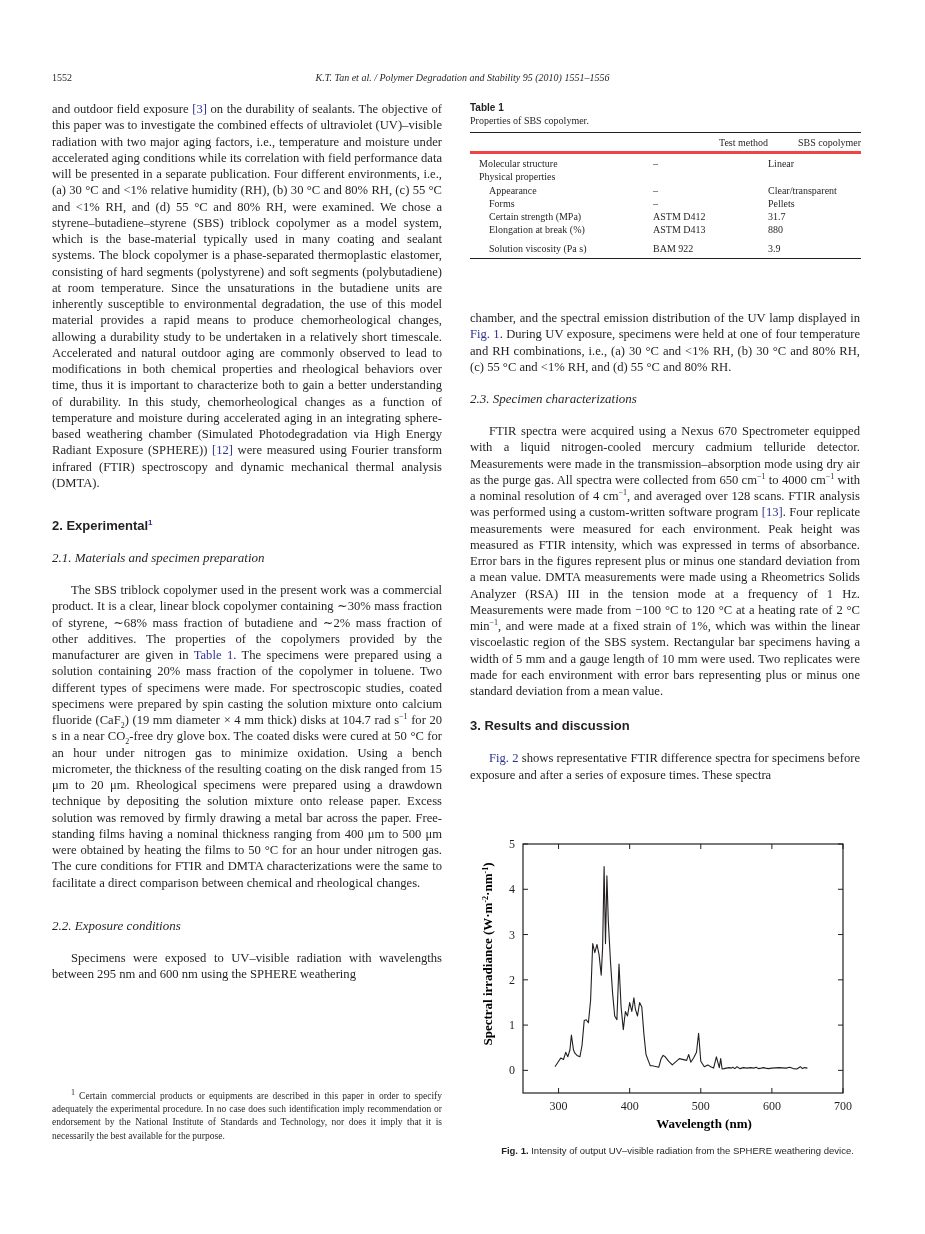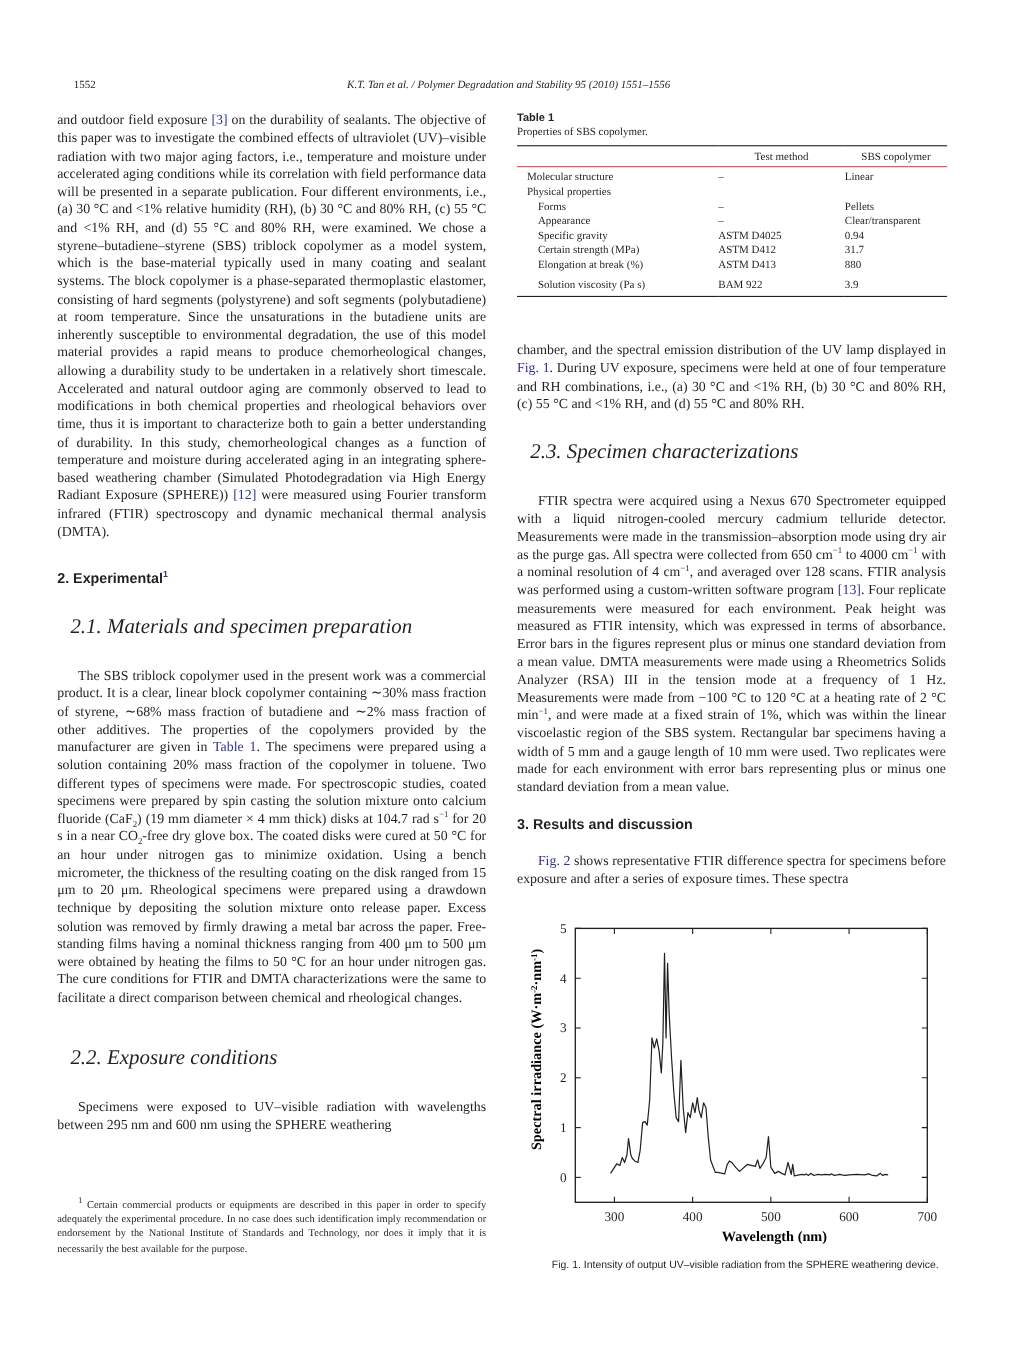--- a/index.html
+++ b/index.html
@@ -1,49 +1,49 @@
 <!DOCTYPE html>
 <html><head>
 <meta charset="utf-8">
 <style>
   html, body { margin: 0; padding: 0; background: #ffffff; }
   body { width: 925px; height: 1234px; position: relative; overflow: hidden;
          font-family: "Liberation Serif", "DejaVu Serif", serif; color: #231f20; }
   .hdr { position: absolute; top: 72px; left: 0; width: 925px; height: 14px; font-size: 10px; }
-  .hdr .pg { position: absolute; left: 67px; top: 0; }
+  .hdr .pg { position: absolute; left: 52px; top: 0; }
   .hdr .jr { position: absolute; left: 0; width: 925px; text-align: center; top: 0; font-style: italic; }
   .col { position: absolute; font-size: 12.6px; line-height: 16.25px; text-align: justify; }
   .colL { left: 52px; top: 101px; width: 390px; }
   .colR { left: 470px; top: 310px; width: 390px; }
   p { margin: 0; }
   .ind { text-indent: 19px; }
   .link { color: #2e3192; }
   h2 { font-size: 13px; font-weight: bold; margin: 0; line-height: 16px; font-family: "Liberation Sans", sans-serif; }
   h2 sup { font-size: 8px; color: #2e3192; }
-  h3 { font-size: 19px; font-style: italic; font-weight: normal; margin: 12px; line-height: 16px; }
+  h3 { font-size: 13px; font-style: italic; font-weight: normal; margin: 0; line-height: 16px; }
   .sp28 { height: 27px; }
   .sp20 { height: 19px; }
   .sp16 { height: 16px; }
   sub, sup { font-size: 8px; line-height: 0; }
   .fn { position: absolute; left: 52px; top: 1090px; width: 390px; font-size: 9.5px; line-height: 13.2px; text-align: justify; font-family: Liberation Serif, serif; }
   .tbl { position: absolute; left: 470px; top: 101px; width: 391px; font-size: 10px; }
   .tbl .tt { font-weight: bold; font-family: "Liberation Sans", sans-serif; line-height: 13px; }
   .tbl .tc { line-height: 13px; margin-bottom: 5px; }
   table { border-collapse: collapse; width: 391px; border-top: 1.5px solid #231f20; border-bottom: 1.5px solid #231f20; font-size: 10px; }
-  th { font-weight: normal; text-align: center; padding: 4px 0 3px 0; border-bottom: 1px solid #ef4444; }
+  th { font-weight: normal; text-align: right; padding: 4px 0 3px 0; border-bottom: 3px solid #ef4444; }
   td { padding: 0; line-height: 13.3px; font-family: Liberation Serif, serif; }
   td.c1 { padding-left: 9px; width: 174px; }
   td.c1.sub { padding-left: 19px; width: 164px; }
   td.c2 { width: 115px; }
   tr.gap td { padding-top: 5px; }
   tr.first td { padding-top: 3px; }
   tr.last td { padding-bottom: 3px; }
   .fig { position: absolute; left: 470px; top: 830px; width: 395px; height: 330px; }
   .cap { position: absolute; left: 470px; top: 1145px; width: 395px; text-align: center; font-size: 9.5px; font-family: "Liberation Sans", sans-serif; }
-  .cap b { font-weight: normal; margin-left: 20px; }
+  .cap b { font-weight: bold; margin-left: 20px; }
 </style>
 </head>
 <body>
 
 <div class="hdr">
   <span class="pg">1552</span>
   <span class="jr">K.T. Tan et al. / Polymer Degradation and Stability 95 (2010) 1551–1556</span>
 </div>
 
 <div class="col colL">
@@ -80,33 +80,28 @@
           <td class="c1">Molecular structure</td>
           <td class="c2">–</td>
           <td>Linear</td>
         </tr>
       <tr>
           <td class="c1">Physical properties</td>
           <td class="c2"></td>
           <td></td>
         </tr>
       <tr>
-          <td class="c1 sub">Forms</td>
-          <td class="c2">–</td>
-          <td>Pellets</td>
-        </tr>
-      <tr>
           <td class="c1 sub">Appearance</td>
           <td class="c2">–</td>
           <td>Clear/transparent</td>
         </tr>
       <tr>
-          <td class="c1 sub">Specific gravity</td>
-          <td class="c2">ASTM D4025</td>
-          <td>0.94</td>
+          <td class="c1 sub">Forms</td>
+          <td class="c2">–</td>
+          <td>Pellets</td>
         </tr>
       <tr>
           <td class="c1 sub">Certain strength (MPa)</td>
           <td class="c2">ASTM D412</td>
           <td>31.7</td>
         </tr>
       <tr>
           <td class="c1 sub">Elongation at break (%)</td>
           <td class="c2">ASTM D413</td>
           <td>880</td>

